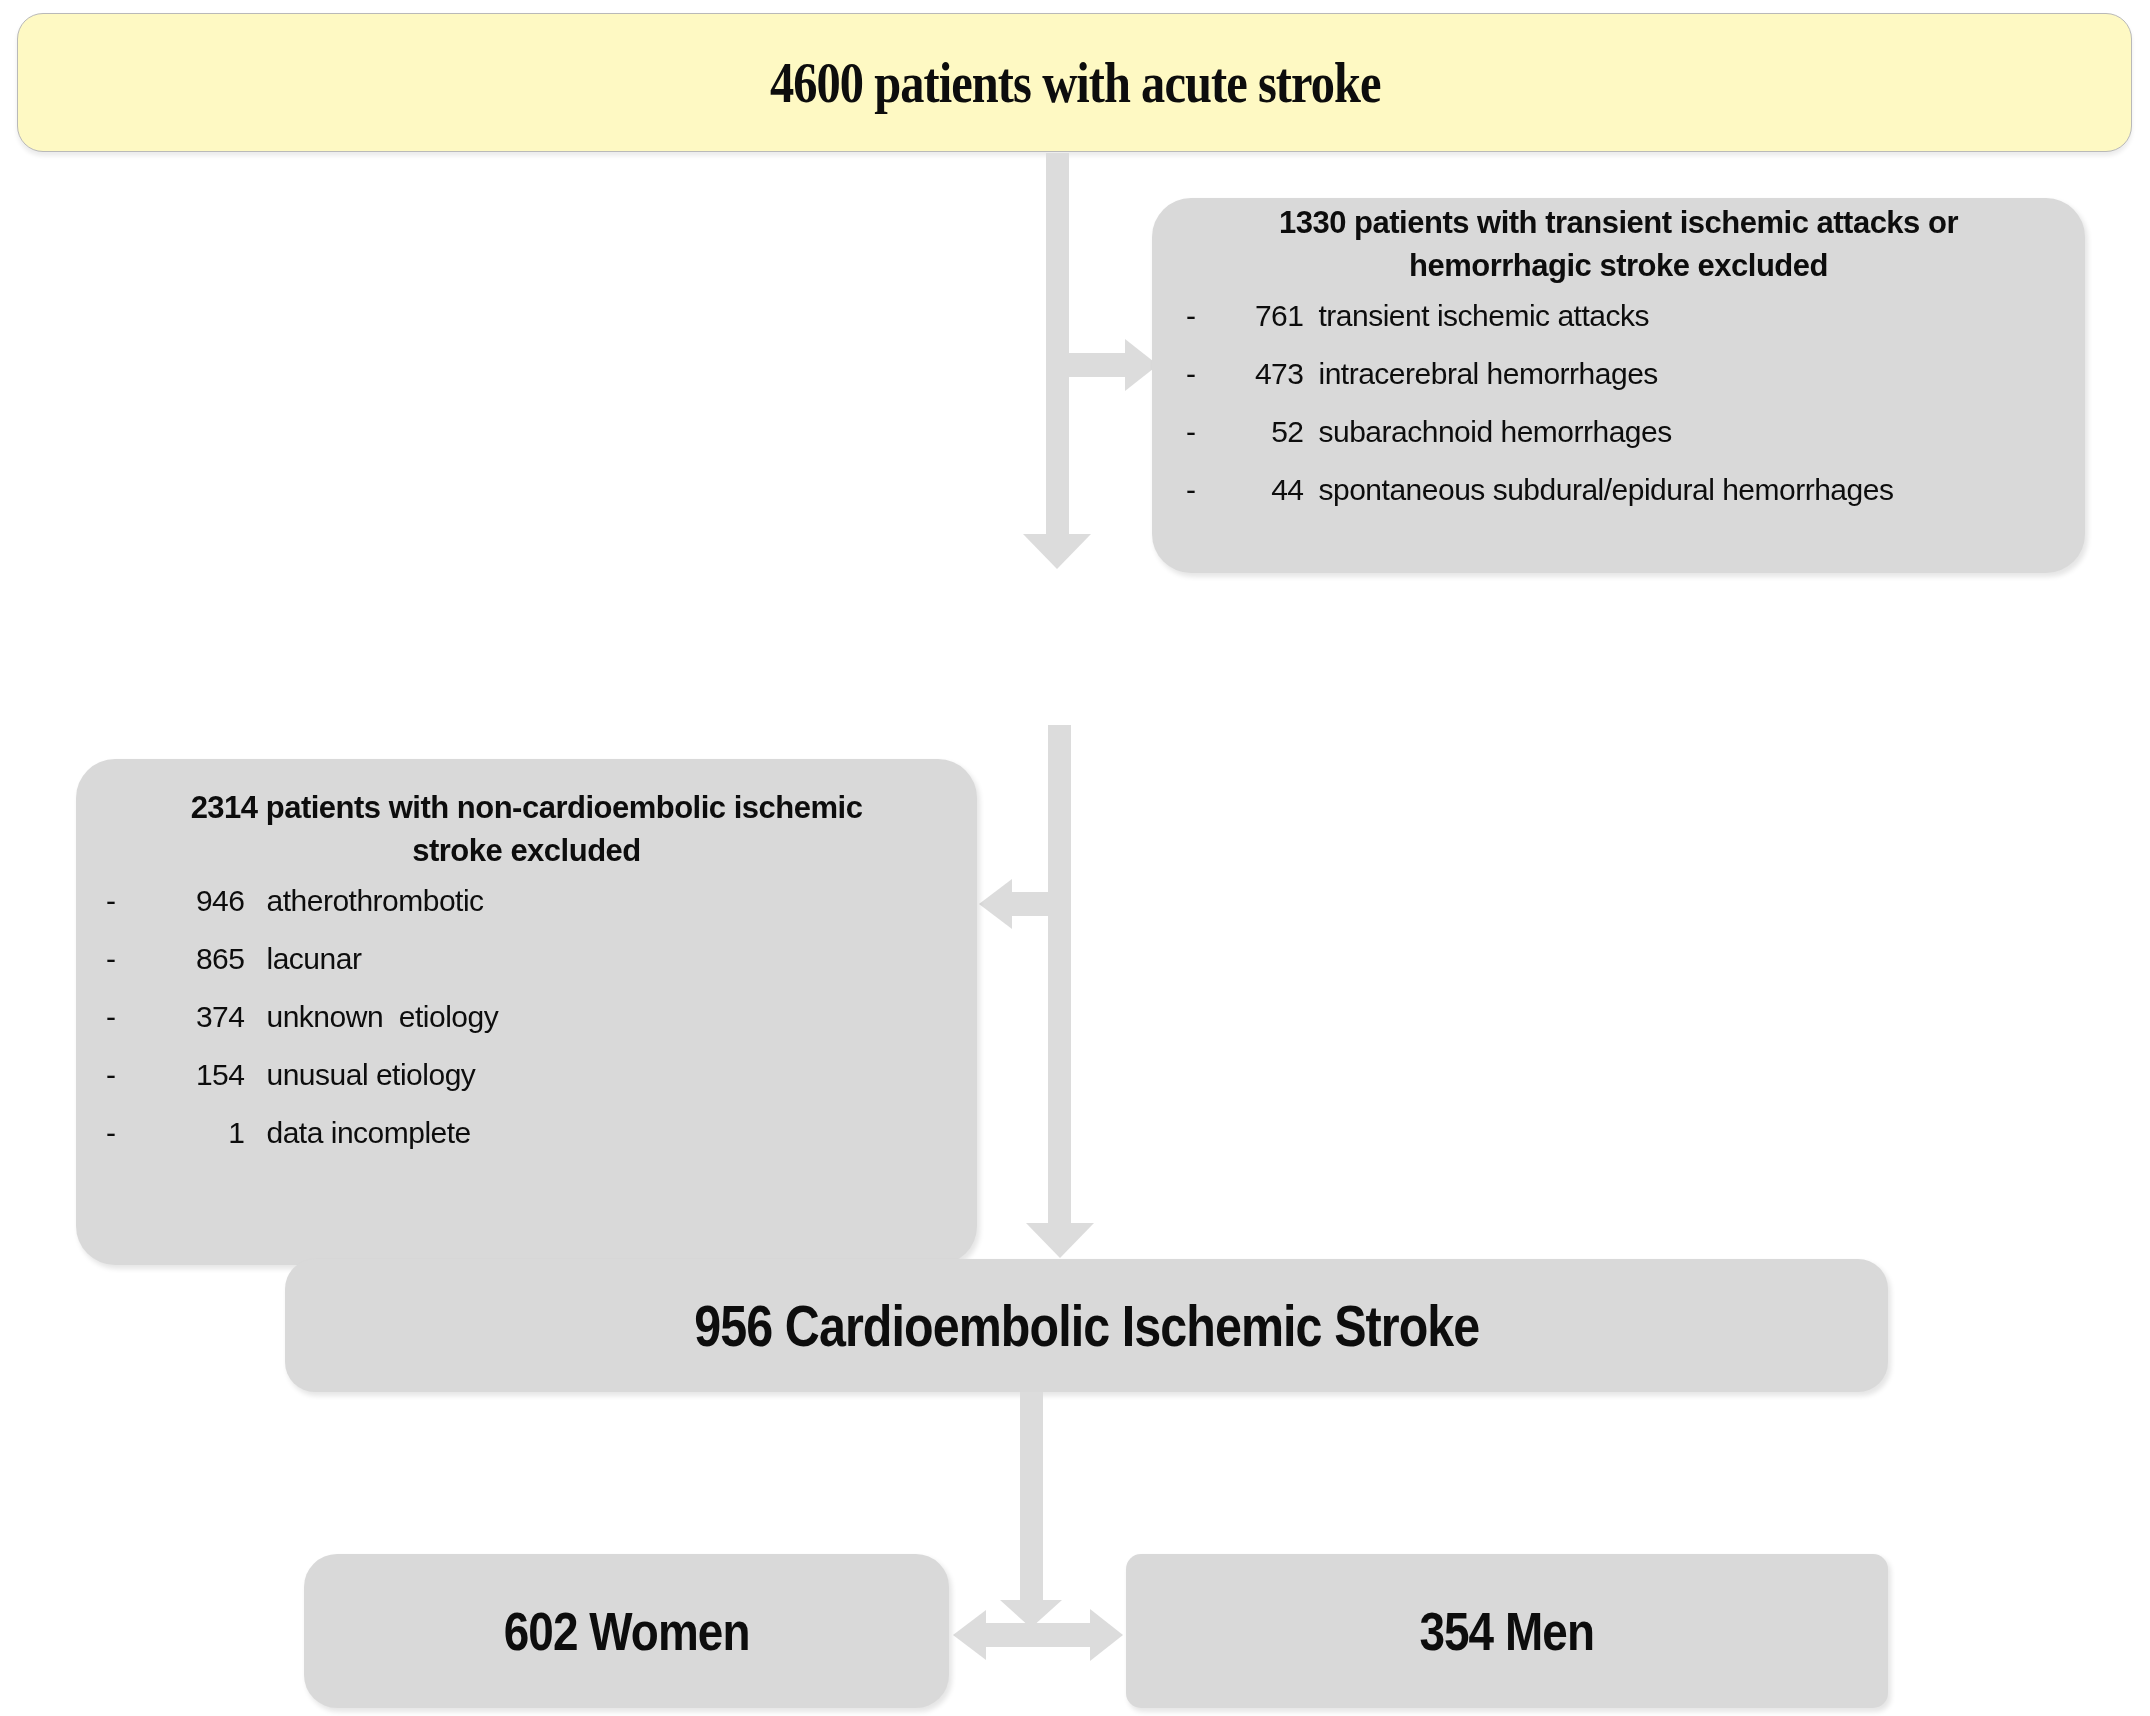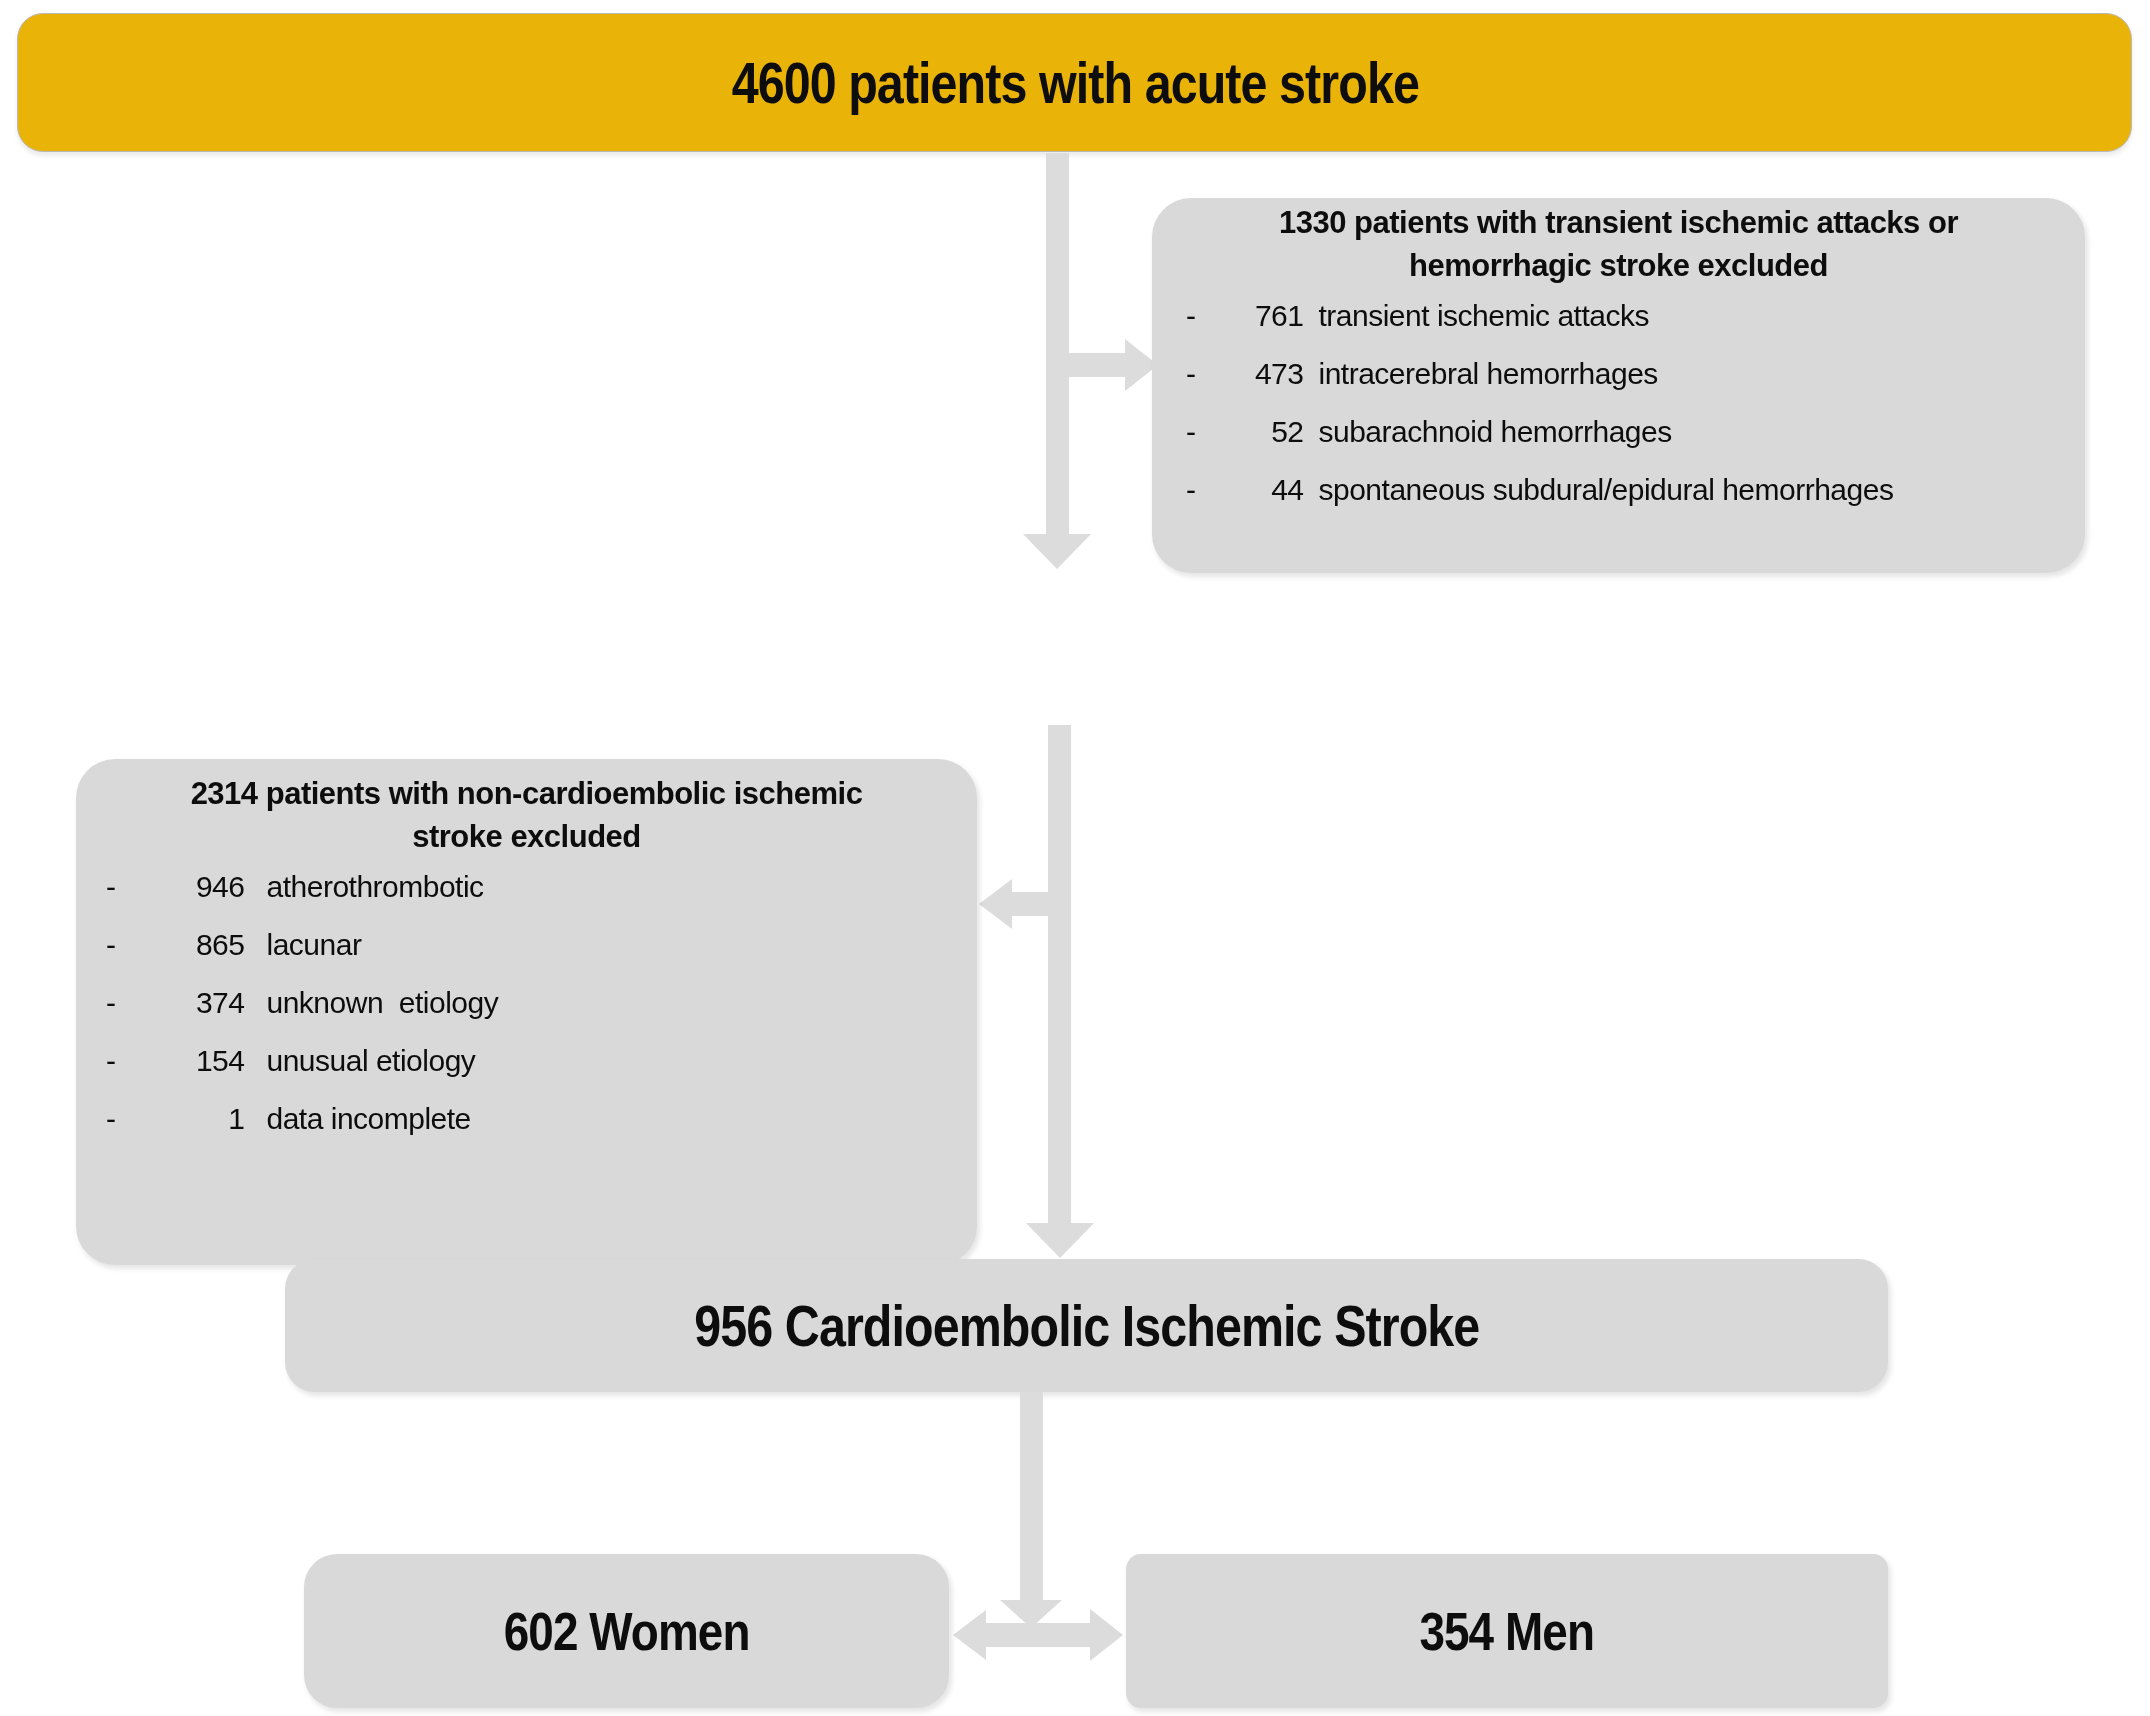--- a/index.html
+++ b/index.html
@@ -18,23 +18,24 @@
     display:flex;
     align-items:center;
     justify-content:center;
     text-align:center;
   }
   .gray{
     background:#d9d9d9;
     box-shadow:2.2px 3.8px 5.4px rgba(0,0,0,0.10);
   }
   .white{
-    background:#eab308;
+    background:#fef9c3;
     border:1.6px solid #b9b9b9;
     box-shadow:0 3.3px 4.3px rgba(0,0,0,0.08);
+    font-family:Liberation Serif, serif;
   }
   .big-label{
     font-weight:bold;
     font-size:57px;
     letter-spacing:-1.1px;
     white-space:pre;
     display:inline-block;
     transform:scaleX(0.85);
     transform-origin:center center;
   }
@@ -116,21 +117,21 @@
       </div>
     </div>
   </div>
 
 
   <div class="conn" style="left:1048px;top:725px;width:23px;height:499px;"></div>
   <div class="tri tri-down" style="left:1026px;top:1223px;"></div>
   <div class="conn" style="left:1010px;top:892px;width:50px;height:24px;"></div>
   <div class="tri tri-left" style="left:979px;top:879px;"></div>
 
-  <div class="side-box" style="left:76px;top:759px;width:901px;height:506px;padding-top:13px;">
+  <div class="side-box" style="left:76px;top:759px;width:901px;height:506px;padding-top:27px;">
     <div class="side-title tight">2314 patients with non-cardioembolic ischemic</div>
     <div class="side-title tight">stroke excluded</div>
     <div style="padding-left:30px;">
       <div class="row">
         <span class="dash" style="width:19.5px;">-</span>
         <span class="num" style="width:119px;">946</span>
         <span class="lbl" style="margin-left:22px;">atherothrombotic</span>
       </div>
       <div class="row">
         <span class="dash" style="width:19.5px;">-</span>

